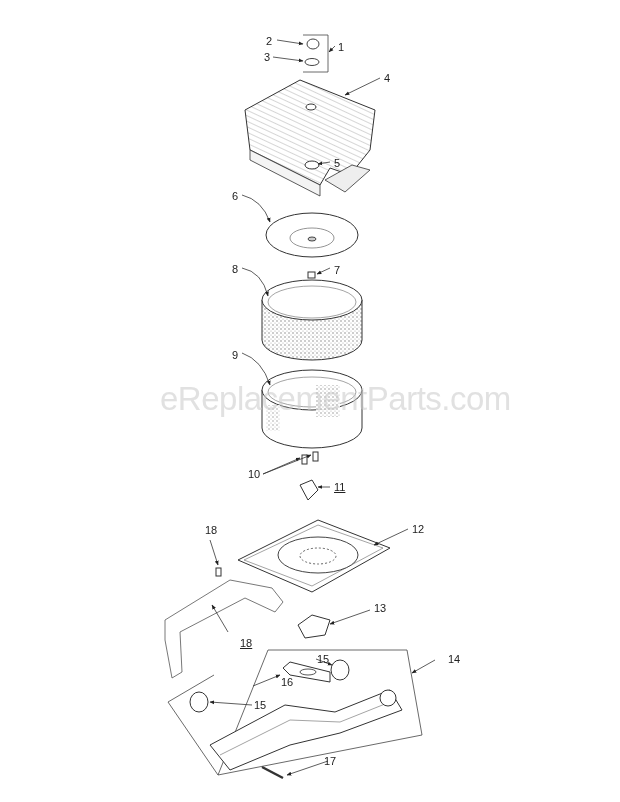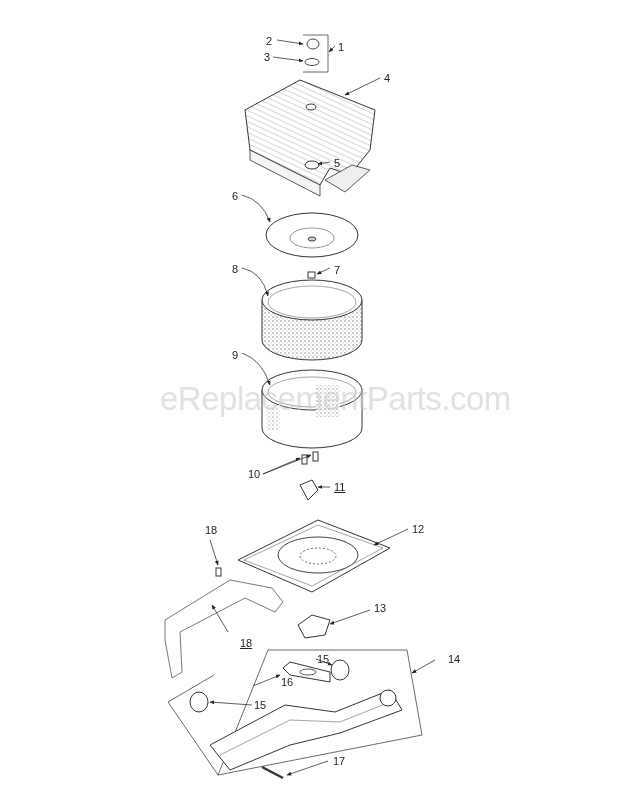--- a/index.html
+++ b/index.html
@@ -149,17 +149,17 @@
 <div class="callout" style="left:232px;top:264px;">8</div>
 <div class="callout" style="left:232px;top:350px;">9</div>
 <div class="callout" style="left:248px;top:469px;">10</div>
 <div class="callout" style="left:334px;top:482px;text-decoration:underline;">11</div>
 <div class="callout" style="left:412px;top:524px;">12</div>
 <div class="callout" style="left:374px;top:603px;">13</div>
 <div class="callout" style="left:448px;top:654px;">14</div>
 <div class="callout" style="left:317px;top:654px;">15</div>
 <div class="callout" style="left:254px;top:700px;">15</div>
 <div class="callout" style="left:238px;top:677px;margin-left:43px;">16</div>
-<div class="callout" style="left:333px;top:756px;">17</div>
+<div class="callout" style="left:324px;top:756px;">17</div>
 <div class="callout" style="left:240px;top:638px;text-decoration:underline;">18</div>
 <div class="callout" style="left:205px;top:525px;">18</div>
 
 <div class="watermark">eReplacementParts.com</div>
 
 </body></html>

